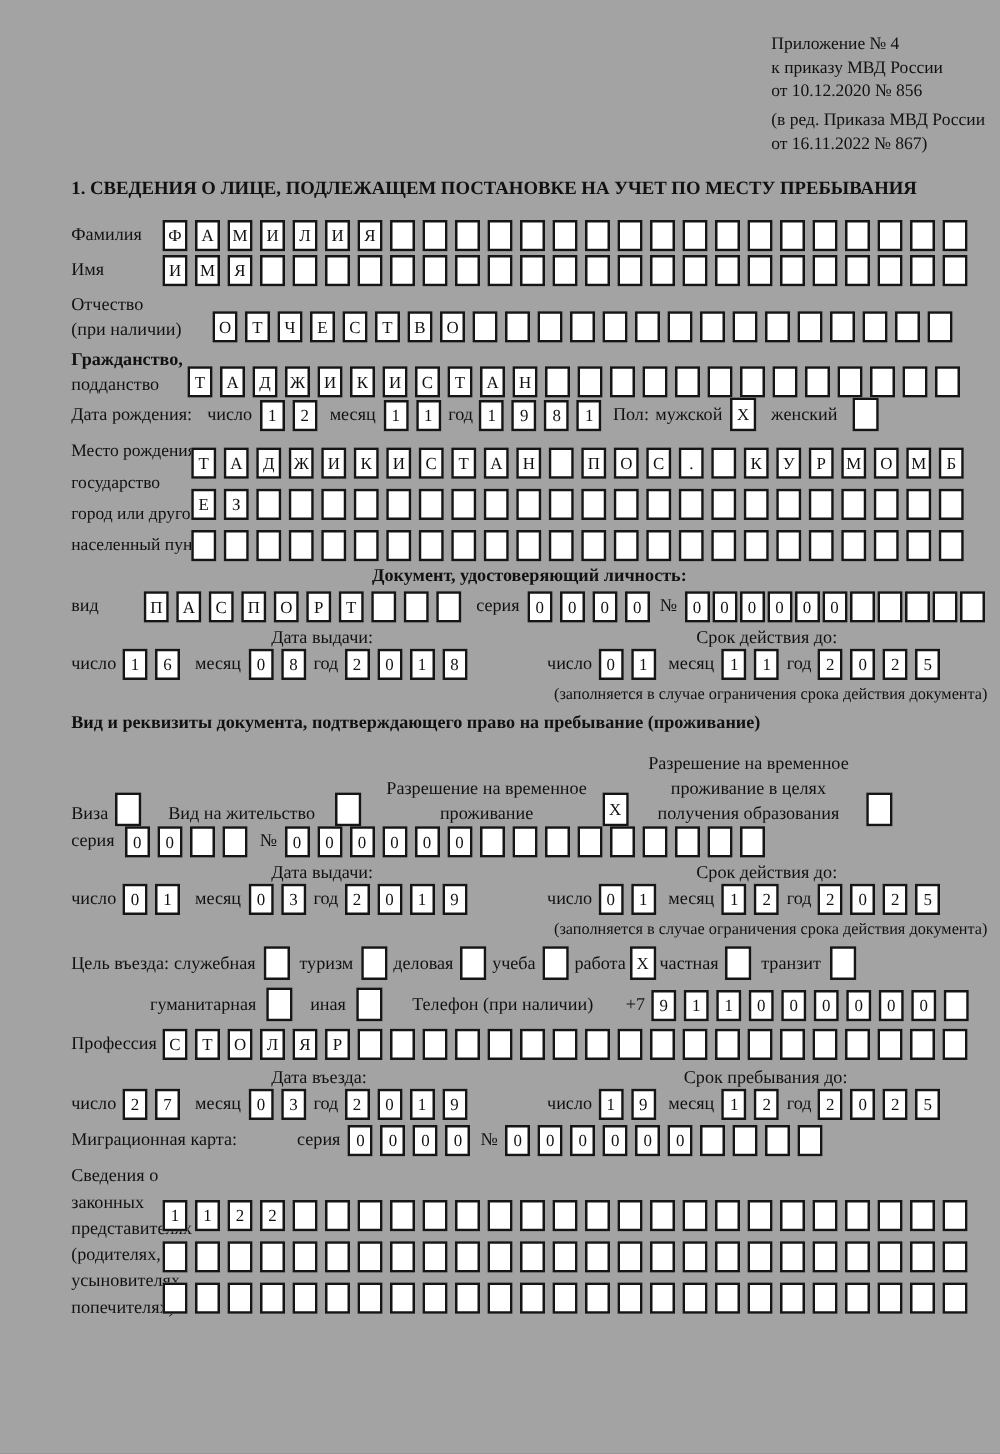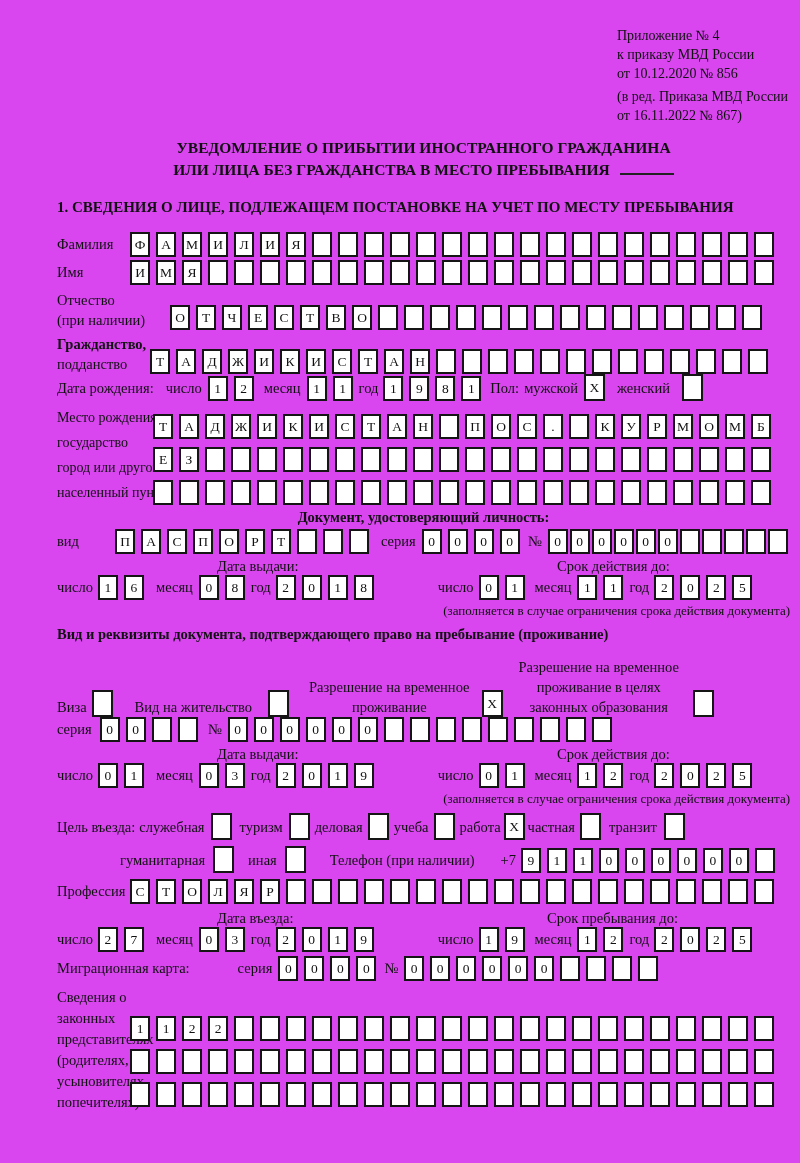--- a/index.html
+++ b/index.html
@@ -1,17 +1,17 @@
 <!DOCTYPE html>
 <html><head>
 <meta charset="utf-8">
 <style>
   html,body{margin:0;padding:0;background:#888;}
   .page{
-    width:800px;height:1163px;background:#d946ef;color:#111;
+    width:800px;height:1163px;background:#a3a3a3;color:#111;
     font-family:"Liberation Serif","DejaVu Serif",serif;
     box-sizing:border-box;padding:26px 10px 0 57px;
     overflow:hidden;position:relative;margin:0 auto;
   }
   .hdr{font-size:14px;line-height:19px;}
   .forma{font-weight:bold;font-size:15.5px;text-align:right;padding-right:32px;margin-top:10px;}
   .title{font-weight:bold;font-size:15.5px;text-align:center;line-height:22px;margin-top:12px;}
   .s1head{font-weight:bold;font-size:15px;margin-top:18px;margin-bottom:16px;white-space:nowrap;}
   .row{display:flex;align-items:flex-end;}
   .lbl{font-size:14.5px;line-height:25px;white-space:nowrap;}
@@ -38,24 +38,20 @@
 
   <div class="hdr" style="margin-left:560px;">
     <div>Приложение № 4</div>
     <div>к приказу МВД России</div>
     <div>от 10.12.2020 № 856</div>
     <div style="margin-top:4px;">(в ред. Приказа МВД России</div>
     <div>от 16.11.2022 № 867)</div>
   </div>
 
 
-  <div class="title">
-    <div>УВЕДОМЛЕНИЕ О ПРИБЫТИИ ИНОСТРАННОГО ГРАЖДАНИНА</div>
-    <div><span>ИЛИ ЛИЦА БЕЗ ГРАЖДАНСТВА В МЕСТО ПРЕБЫВАНИЯ</span><span class="uline"></span></div>
-  </div>
 
   <div class="s1head">1. СВЕДЕНИЯ О ЛИЦЕ, ПОДЛЕЖАЩЕМ ПОСТАНОВКЕ НА УЧЕТ ПО МЕСТУ ПРЕБЫВАНИЯ</div>
 
   <div class="row mb3">
     <span class="lbl" style="width:73px;flex:none;">Фамилия</span>
     <span class="cells">
         <span class="cell">Ф</span>
         <span class="cell">А</span>
         <span class="cell">М</span>
         <span class="cell">И</span>
@@ -393,21 +389,21 @@
     <span class="lbl2 ctr" style="margin-left:20px;margin-right:12px;">
       <span style="display:block;">Разрешение на временное</span>
       <span style="display:block;">проживание</span>
     </span>
     <span class="cells cb">
         <span class="cell">X</span>
       </span>
     <span class="lbl2 ctr" style="margin-left:16px;margin-right:14px;">
       <span style="display:block;">Разрешение на временное</span>
       <span style="display:block;">проживание в целях</span>
-      <span style="display:block;">законных образования</span>
+      <span style="display:block;">получения образования</span>
     </span>
     <span class="cells cb">
         <span class="cell"></span>
       </span>
   </div>
 
   <div class="row mb4">
     <span class="lbl" style="margin-right:8px;">серия</span>
     <span class="cells">
         <span class="cell">0</span>

